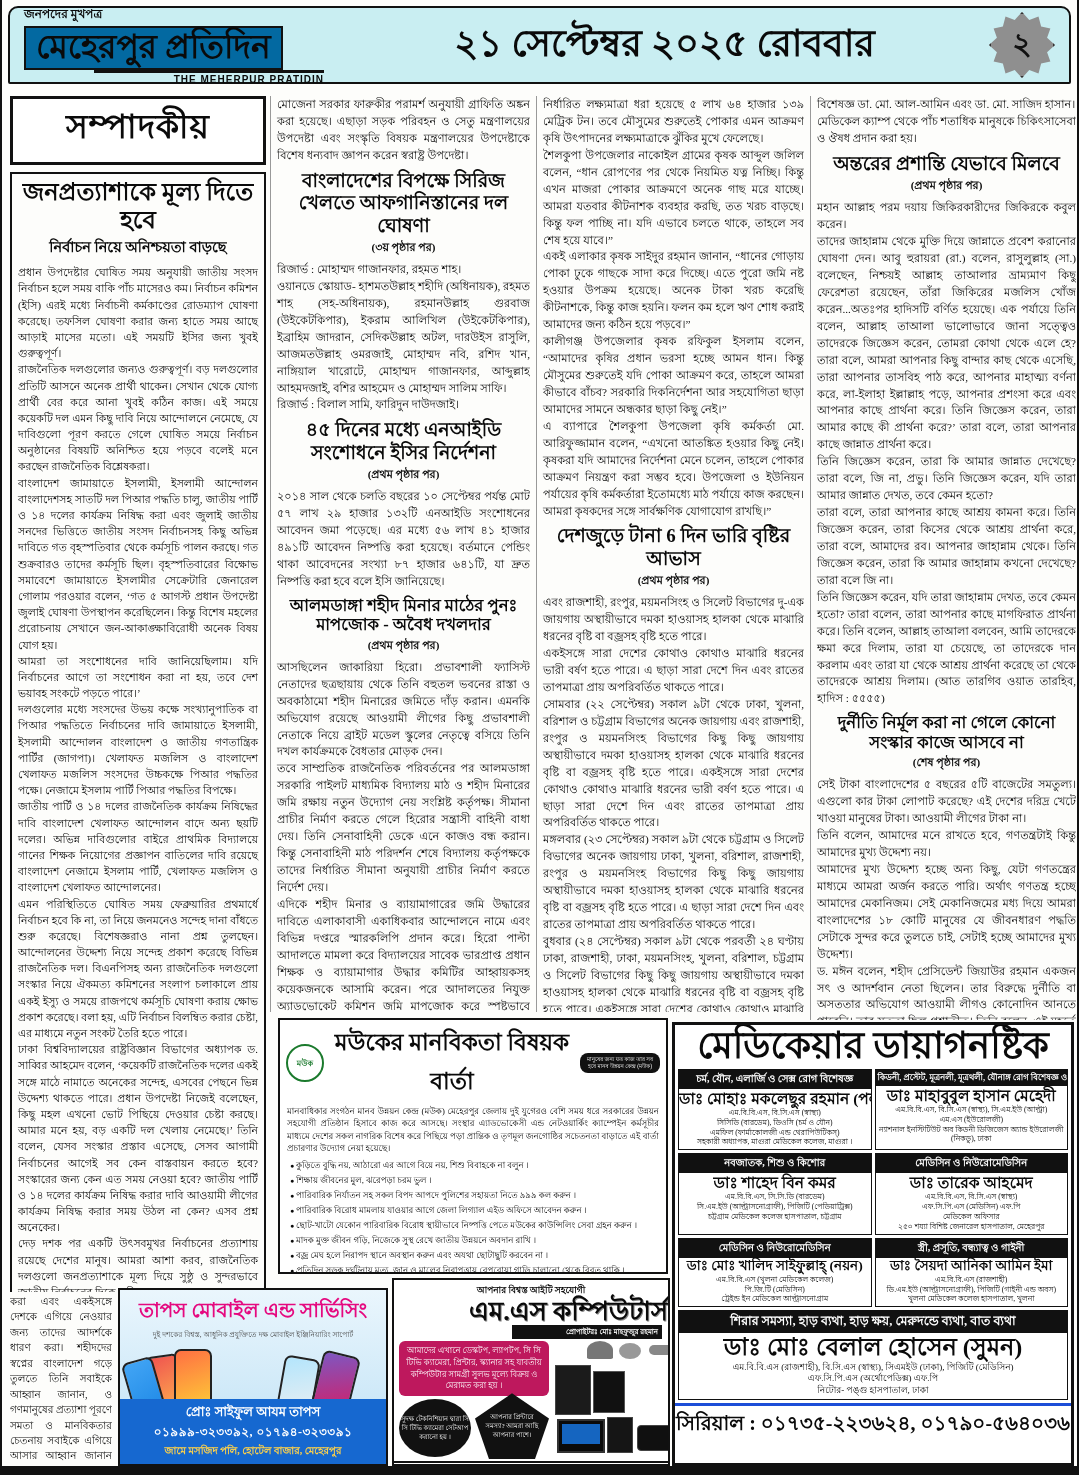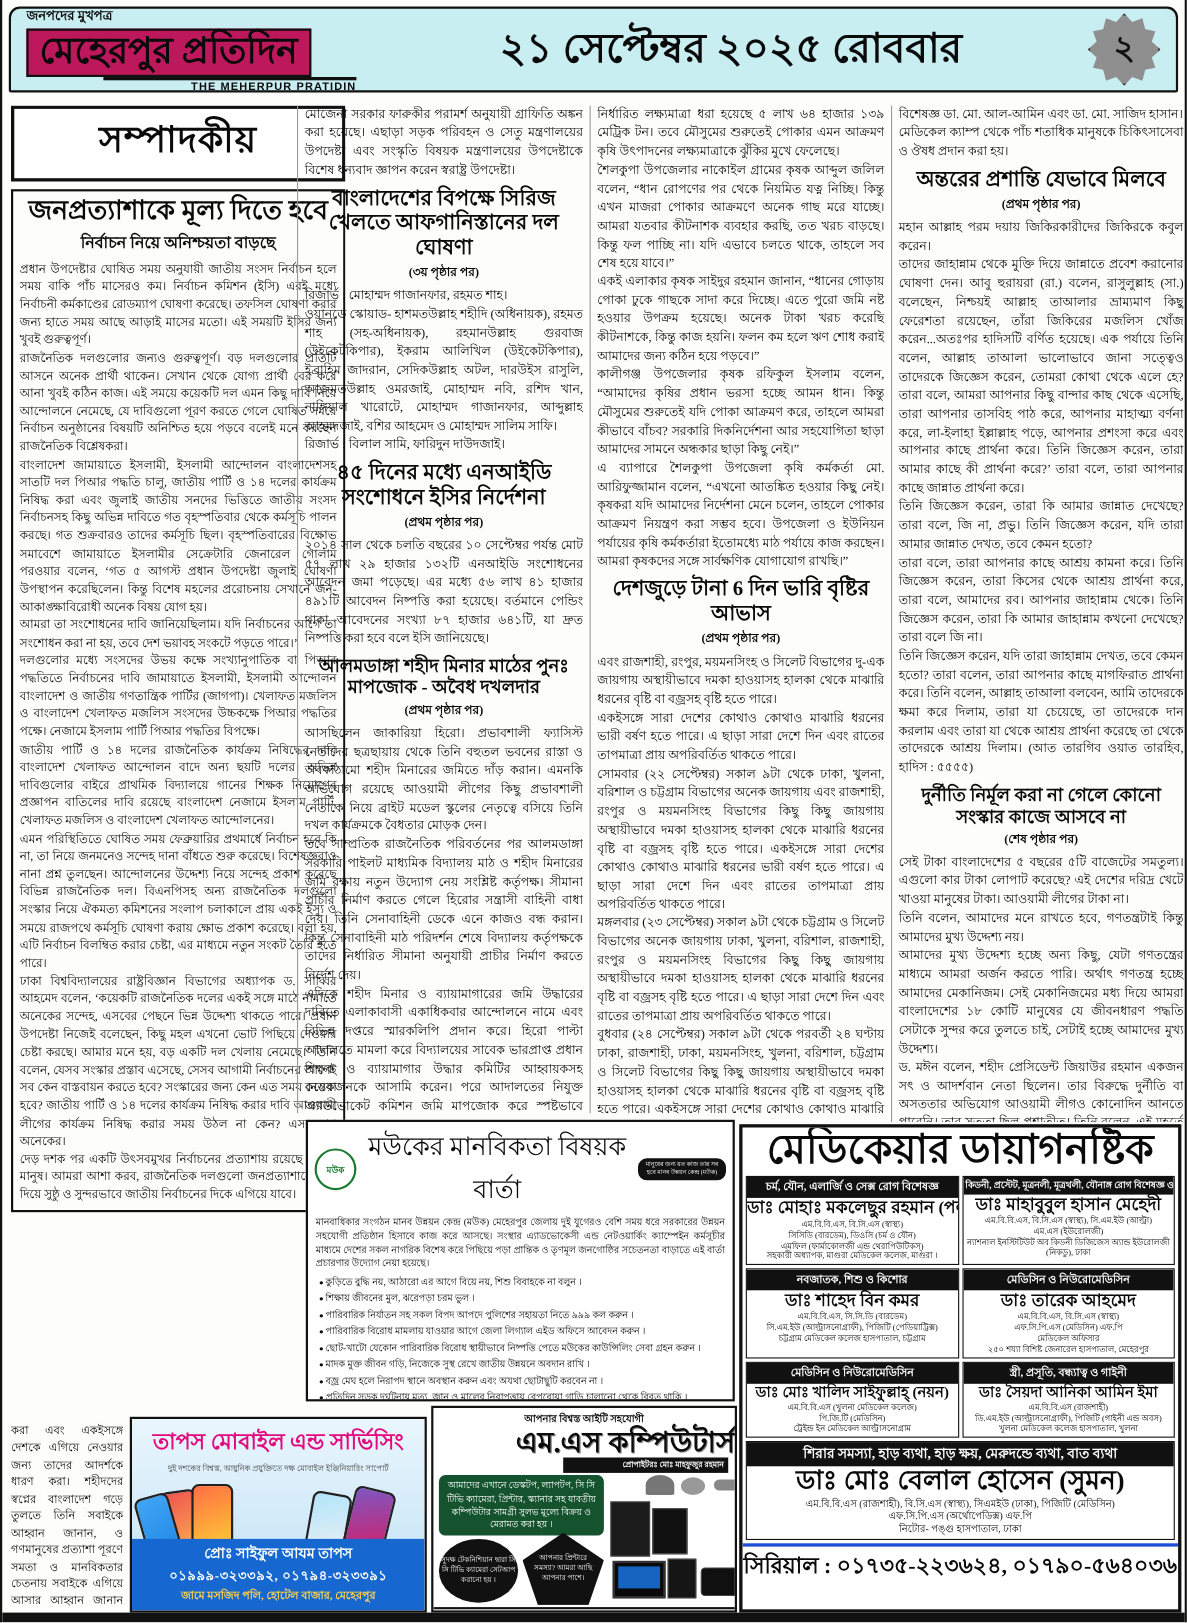--- a/index.html
+++ b/index.html
@@ -9,21 +9,21 @@
     border-left:2px solid #111;border-right:2px solid #111;box-sizing:border-box;
   }
   
   .masthead{
     position:absolute;left:6px;top:6px;width:1063px;height:78px;background:#c9eef2;
     border:2px solid #111;border-radius:10px 10px 2px 2px;box-sizing:border-box;
     display:flex;align-items:center;padding:0 14px;
   }
   .mast-left{width:330px;}
   .tagline{font-size:12px;font-weight:bold;}
-  .paper-title{display:inline-block;background:#be185d;border:2px solid #111;padding:1px 10px;
+  .paper-title{display:inline-block;background:#0369a1;border:2px solid #111;padding:1px 10px;
     font-size:33px;font-weight:800;line-height:1.15;margin-top:1px;}
   .paper-sub{font-size:10px;font-weight:bold;letter-spacing:1px;border-top:3px solid #111;
     width:230px;margin-left:70px;text-align:right;padding-top:1px;font-family:"Liberation Sans",sans-serif;}
   .mast-date{flex:1;text-align:center;font-size:37px;font-weight:800;}
   .badge-wrap{width:80px;display:flex;justify-content:flex-end;}
   .starburst{
     width:62px;height:62px;background:#8f8f8f;border:2px solid #333;
     clip-path:polygon(50% 0%,61% 12%,75% 7%,79% 22%,93% 25%,88% 39%,100% 50%,88% 61%,93% 75%,79% 78%,75% 93%,61% 88%,50% 100%,39% 88%,25% 93%,21% 78%,7% 75%,12% 61%,0% 50%,12% 39%,7% 25%,21% 22%,25% 7%,39% 12%);
     display:flex;align-items:center;justify-content:center;
   }
@@ -41,21 +41,21 @@
     font-weight:800;padding:2px 0 5px;letter-spacing:1px;}
   .ed-box{border:2px solid #111;margin-top:7px;padding:5px 6px;box-sizing:border-box;}
   .ed-hl{font-size:24px;font-weight:800;text-align:center;line-height:1.15;}
   .ed-sub{font-size:14.5px;font-weight:bold;text-align:center;margin:2px 0 4px;}
   
   .ad{position:absolute;border:2px solid #111;box-sizing:border-box;background:#fff;overflow:hidden;}
   
   .mouk-head{display:flex;align-items:center;gap:8px;padding:4px 6px 0;}
   .mouk-logo{width:34px;height:34px;border-radius:50%;border:2px solid #1b7a2d;display:flex;
     align-items:center;justify-content:center;font-size:8px;font-weight:bold;color:#1b7a2d;flex:0 0 auto;}
-  .mouk-title{flex:1;text-align:center;font-size:23px;font-weight:400;}
+  .mouk-title{flex:1;text-align:center;font-size:23px;font-weight:700;}
   .mouk-badge{background:#111;color:#fff;border-radius:8px;font-size:5.5px;line-height:1.3;
     padding:3px 5px;width:70px;text-align:center;flex:0 0 auto;}
   .mouk-intro{font-size:8.6px;line-height:1.45;text-align:justify;padding:3px 7px 1px;}
   .mouk-bullets{margin:2px 0 3px;padding:0 7px 0 10px;list-style:none;}
   .mouk-bullets li{font-size:8.6px;line-height:1.75;}
   .mouk-bullets li:before{content:"● ";font-size:7px;}
   
   .tapos{background:linear-gradient(180deg,#eaf6fd 0%,#cfe9f8 60%,#bfe0f5 100%);}
   .tapos-title{color:#e5097f;font-size:20px;font-weight:800;text-align:center;padding-top:5px;}
   .tapos-sub{font-size:7.3px;text-align:center;color:#444;margin-top:1px;}
@@ -67,21 +67,21 @@
   .tapos-foot .l2{font-size:12px;font-weight:800;letter-spacing:.5px;}
   .tapos-foot .l3{font-size:10px;font-weight:bold;color:#ffd24a;}
   
   .ms-tag{font-size:9px;font-weight:bold;text-align:center;margin-top:3px;}
   .ms-title{font-size:26px;font-weight:800;text-align:right;line-height:1.05;
     text-shadow:1px 1px 0 #888;}
   .ms-prop{font-size:7px;font-weight:bold;text-align:right;background:#111;color:#fff;
     width:150px;margin:0 6px 2px auto;padding:1px 4px;box-sizing:border-box;}
   .ms-body{display:flex;padding:0 5px;gap:4px;}
   .ms-left{width:150px;position:relative;height:118px;}
-  .ms-desc{background:#14532d;color:#fff;border-radius:6px;font-size:8.3px;line-height:1.4;
+  .ms-desc{background:#be185d;color:#fff;border-radius:6px;font-size:8.3px;line-height:1.4;
     text-align:center;padding:4px 5px;}
   .ms-circle{position:absolute;left:0;top:58px;width:72px;height:58px;background:#111;color:#fff;
     border-radius:50%;font-size:6.6px;line-height:1.35;text-align:center;
     display:flex;align-items:center;justify-content:center;padding:2px;box-sizing:border-box;}
   .ms-penta{position:absolute;right:0;top:52px;width:74px;height:66px;background:#111;color:#fff;
     clip-path:polygon(50% 0%,100% 38%,81% 100%,19% 100%,0% 38%);font-size:6.6px;line-height:1.3;
     text-align:center;display:flex;align-items:center;justify-content:center;padding:6px;box-sizing:border-box;}
   .ms-right{flex:1;position:relative;height:118px;}
   .gadget{position:absolute;background:#222;}
   .ms-foot{border-top:2px solid #111;font-size:9.3px;font-weight:bold;text-align:center;
@@ -117,21 +117,21 @@
       <div class="paper-sub">THE MEHERPUR PRATIDIN</div>
     </div>
     <div class="mast-date">২১ সেপ্টেম্বর ২০২৫ রোববার</div>
     <div class="badge-wrap">
       <div class="starburst">
         <span>২</span>
       </div>
     </div>
   </div>
 
-  <div class="col" style="left:8px;width:304px;height:1196px;">
+  <div class="col" style="left:8px;width:256px;height:1196px;">
     <div class="ed-banner">সম্পাদকীয়</div>
     <div class="ed-box">
       <div class="ed-hl">জনপ্রত্যাশাকে মূল্য দিতে হবে</div>
       <div class="ed-sub">নির্বাচন নিয়ে অনিশ্চয়তা বাড়ছে</div>
       <div class="body" style="font-size:10.8px;">প্রধান উপদেষ্টার ঘোষিত সময় অনুযায়ী জাতীয় সংসদ নির্বাচন হলে সময় বাকি পাঁচ মাসেরও কম। নির্বাচন কমিশন (ইসি) এরই মধ্যে নির্বাচনী কর্মকাণ্ডের রোডম্যাপ ঘোষণা করেছে। তফসিল ঘোষণা করার জন্য হাতে সময় আছে আড়াই মাসের মতো। এই সময়টি ইসির জন্য খুবই গুরুত্বপূর্ণ।
 রাজনৈতিক দলগুলোর জন্যও গুরুত্বপূর্ণ। বড় দলগুলোর প্রতিটি আসনে অনেক প্রার্থী থাকেন। সেখান থেকে যোগ্য প্রার্থী বের করে আনা খুবই কঠিন কাজ। এই সময়ে কয়েকটি দল এমন কিছু দাবি নিয়ে আন্দোলনে নেমেছে, যে দাবিগুলো পূরণ করতে গেলে ঘোষিত সময়ে নির্বাচন অনুষ্ঠানের বিষয়টি অনিশ্চিত হয়ে পড়বে বলেই মনে করছেন রাজনৈতিক বিশ্লেষকরা।
 বাংলাদেশ জামায়াতে ইসলামী, ইসলামী আন্দোলন বাংলাদেশসহ সাতটি দল পিআর পদ্ধতি চালু, জাতীয় পার্টি ও ১৪ দলের কার্যক্রম নিষিদ্ধ করা এবং জুলাই জাতীয় সনদের ভিত্তিতে জাতীয় সংসদ নির্বাচনসহ কিছু অভিন্ন দাবিতে গত বৃহস্পতিবার থেকে কর্মসূচি পালন করছে। গত শুক্রবারও তাদের কর্মসূচি ছিল। বৃহস্পতিবারের বিক্ষোভ সমাবেশে জামায়াতে ইসলামীর সেক্রেটারি জেনারেল গোলাম পরওয়ার বলেন, ‘গত ৫ আগস্ট প্রধান উপদেষ্টা জুলাই ঘোষণা উপস্থাপন করেছিলেন। কিন্তু বিশেষ মহলের প্ররোচনায় সেখানে জন-আকাঙ্ক্ষাবিরোধী অনেক বিষয় যোগ হয়।
 আমরা তা সংশোধনের দাবি জানিয়েছিলাম। যদি নির্বাচনের আগে তা সংশোধন করা না হয়, তবে দেশ ভয়াবহ সংকটে পড়তে পারে।’
 দলগুলোর মধ্যে সংসদের উভয় কক্ষে সংখ্যানুপাতিক বা পিআর পদ্ধতিতে নির্বাচনের দাবি জামায়াতে ইসলামী, ইসলামী আন্দোলন বাংলাদেশ ও জাতীয় গণতান্ত্রিক পার্টির (জাগপা)। খেলাফত মজলিস ও বাংলাদেশ খেলাফত মজলিস সংসদের উচ্চকক্ষে পিআর পদ্ধতির পক্ষে। নেজামে ইসলাম পার্টি পিআর পদ্ধতির বিপক্ষে।
 জাতীয় পার্টি ও ১৪ দলের রাজনৈতিক কার্যক্রম নিষিদ্ধের দাবি বাংলাদেশ খেলাফত আন্দোলন বাদে অন্য ছয়টি দলের। অভিন্ন দাবিগুলোর বাইরে প্রাথমিক বিদ্যালয়ে গানের শিক্ষক নিয়োগের প্রজ্ঞাপন বাতিলের দাবি রয়েছে বাংলাদেশ নেজামে ইসলাম পার্টি, খেলাফত মজলিস ও বাংলাদেশ খেলাফত আন্দোলনের।

